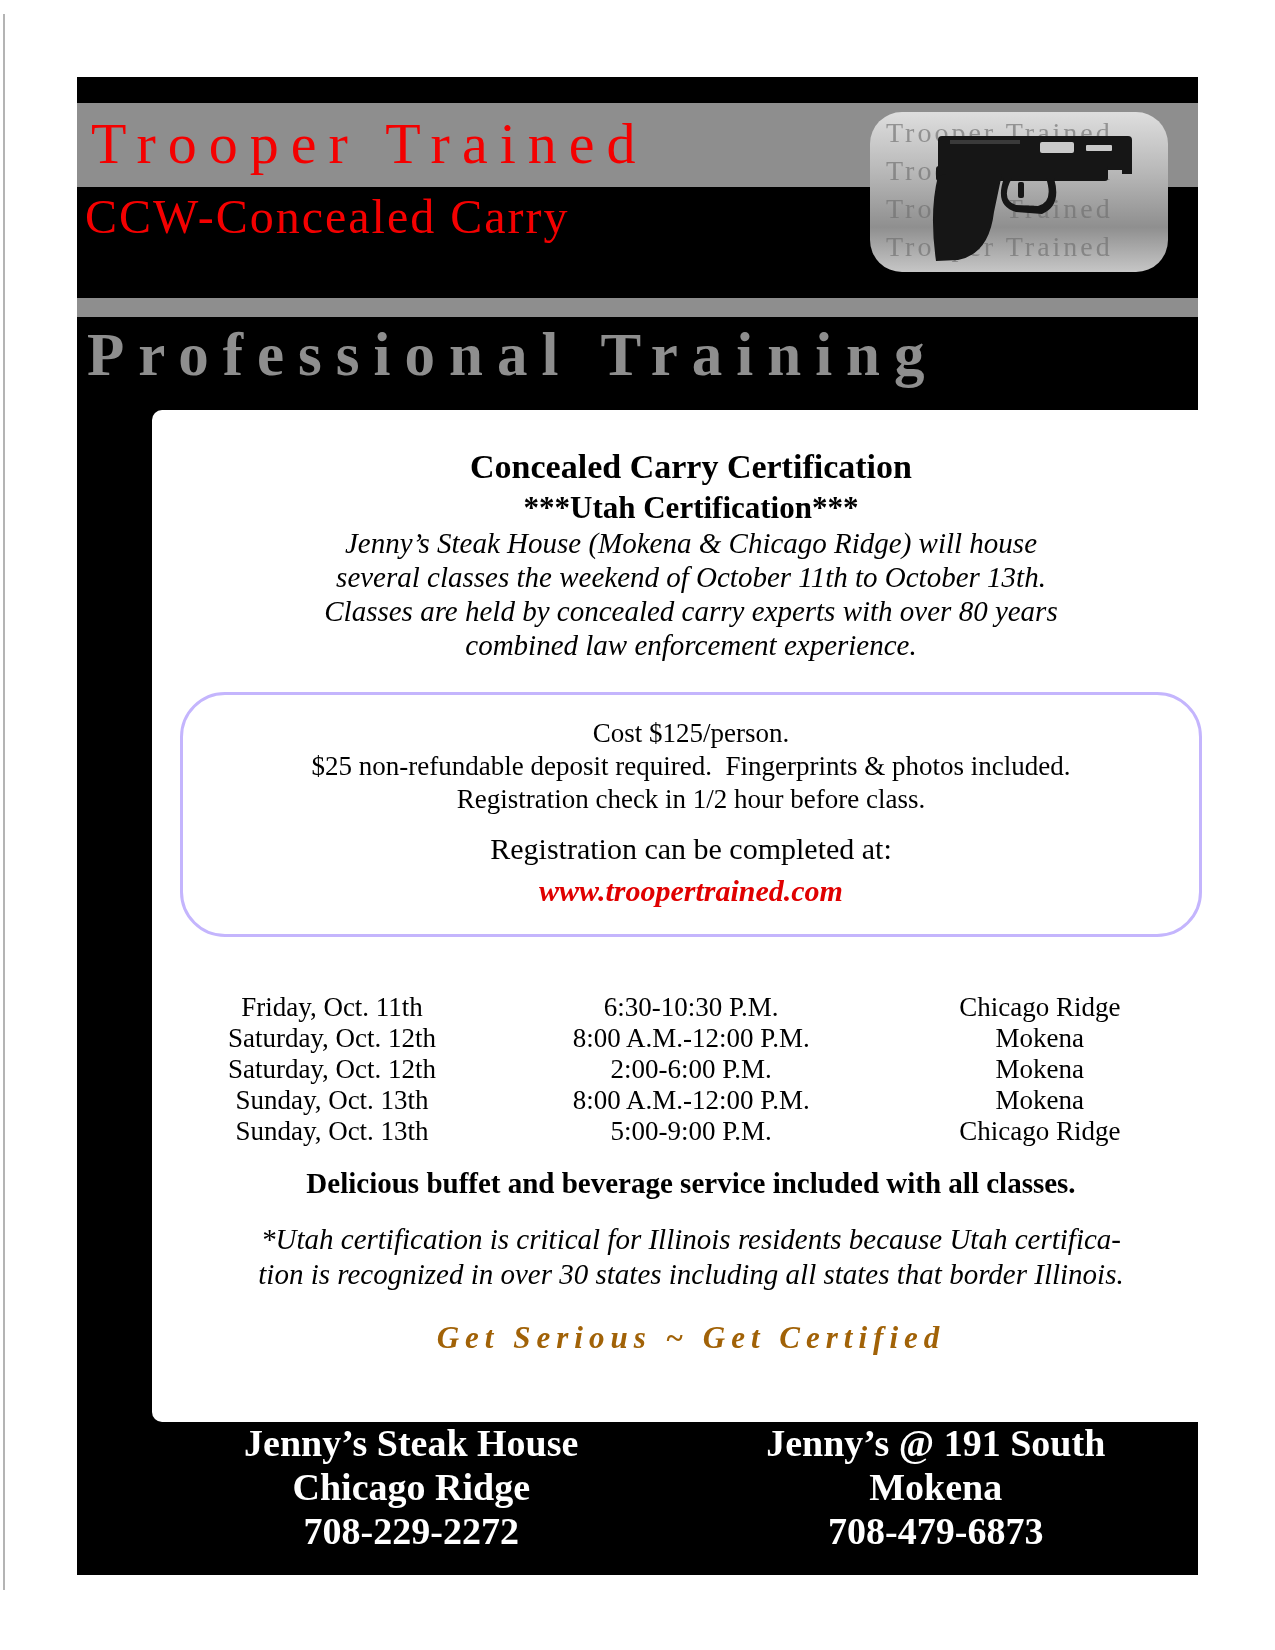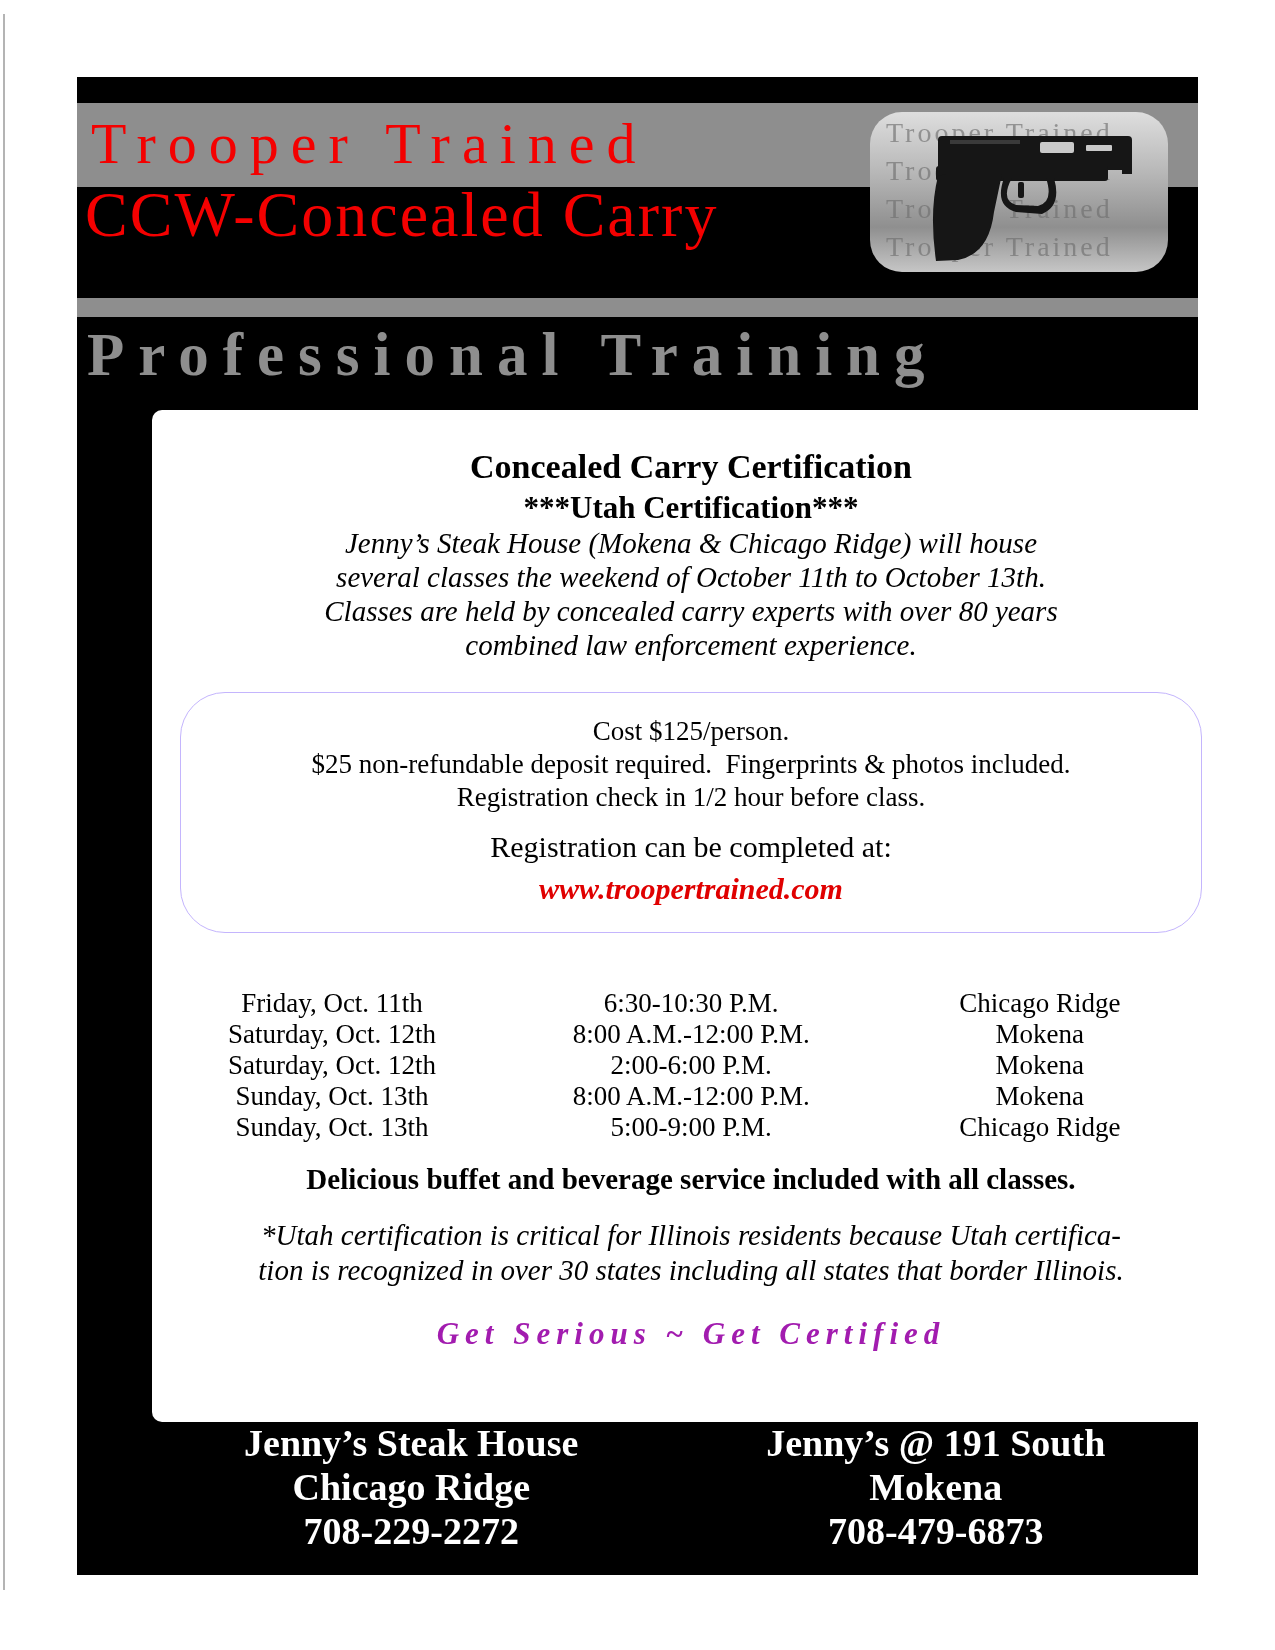--- a/index.html
+++ b/index.html
@@ -40,22 +40,22 @@
   .title1 {
     position: absolute;
     left: 14px; top: 33px;
     font-size: 58px;
     letter-spacing: 12px;
     color: #f40000;
     white-space: nowrap;
   }
   .title2 {
     position: absolute;
-    left: 8px; top: 101px;
-    font-size: 64px;
+    left: 8px; top: 112px;
+    font-size: 48px;
     letter-spacing: 2px;
     color: #f40000;
     white-space: nowrap;
   }
   .title3 {
     position: absolute;
     left: 10px; top: 243px;
     font-size: 61px;
     letter-spacing: 14px;
     color: #8e8e8e;
@@ -104,21 +104,21 @@
     font-size: 31px;
     font-weight: bold;
   }
   .intro {
     font-style: italic;
     font-size: 29px;
     line-height: 34px;
   }
   .info-box {
     margin: 30px 28px 0 28px;
-    border: 1px solid #c4b5fd;
+    border: 3px solid #c4b5fd;
     border-radius: 45px;
     padding: 22px 8px 26px 8px;
   }
   .info-line { font-size: 27px; line-height: 33px; }
   .reg-label { margin-top: 16px; font-size: 30px; }
   .website {
     display: inline-block;
     margin-top: 8px;
     font-size: 30px;
     font-weight: bold;
@@ -143,21 +143,21 @@
     font-size: 29px;
   }
   .note {
     margin-top: 22px;
     font-style: italic;
     font-size: 29px;
     line-height: 35px;
   }
   .slogan {
     margin-top: 28px;
-    color: #a21caf;
+    color: #a16207;
     font-weight: bold;
     font-style: italic;
     font-size: 31px;
     letter-spacing: 6px;
   }
   .footer {
     position: absolute;
     left: 0; bottom: 22px;
     width: 100%;
     padding-left: 72px;

